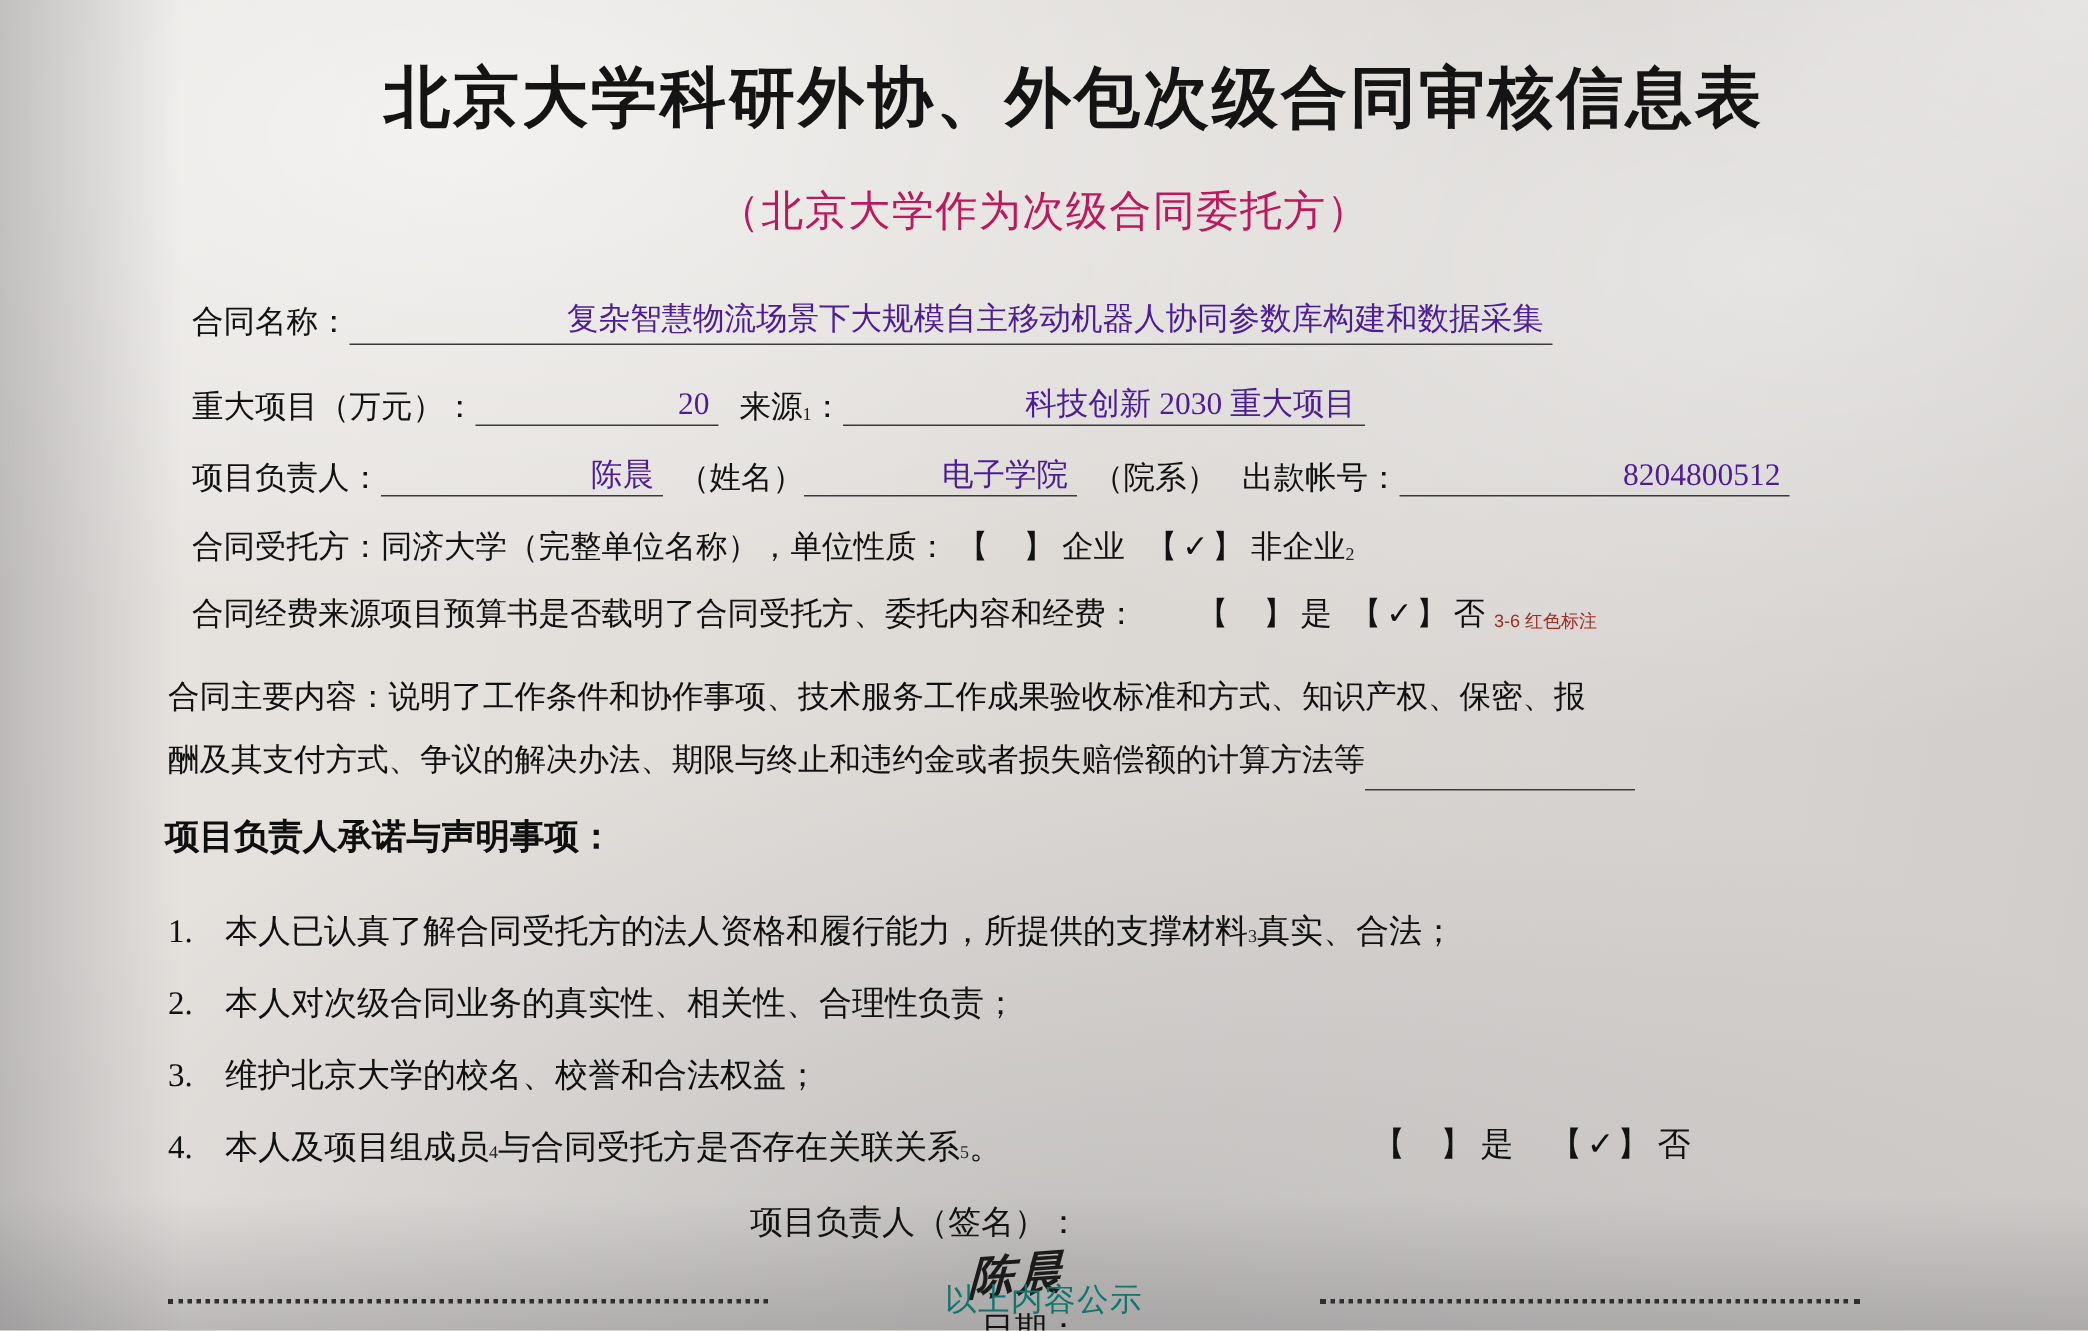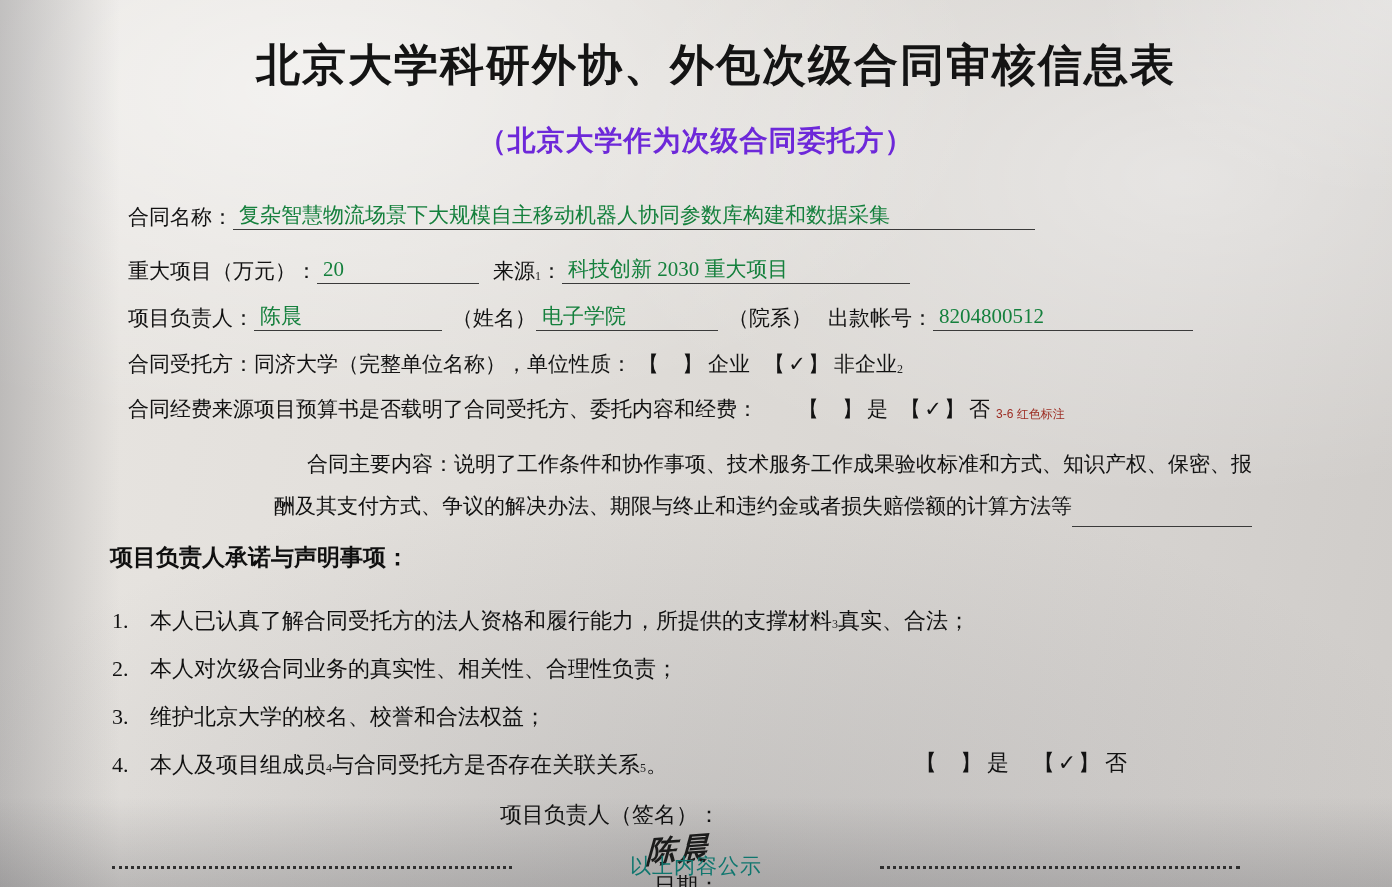--- a/index.html
+++ b/index.html
@@ -65,43 +65,43 @@
     font-family: "DejaVu Serif", "Liberation Serif", serif;
     padding-left: 20px;
   }
   .subtitle {
     position: absolute;
     top: 122px;
     left: 0;
     width: 100%;
     text-align: center;
     font-size: 28px;
-    font-weight: bold;
+    font-weight: normal;
     letter-spacing: 1px;
-    color: #6d28d9;
+    color: #be185d;
     font-family: "DejaVu Serif", "Liberation Serif", serif;
   }
 
   
   .row {
     position: absolute;
     display: flex;
     align-items: flex-end;
     font-size: 21px;
     line-height: 1.25;
     white-space: nowrap;
   }
   .lbl { color: #121212; }
   .fill {
     position: relative;
     display: inline-block;
-    text-align: left;
+    text-align: right;
     border-bottom: 1.5px solid #3a3a3a;
     padding: 0 6px 1px 6px;
-    color: #15803d;
+    color: #4c1d95;
   }
   .sup {
     font-size: 12px;
     vertical-align: super;
     color: #222;
   }
   .brk {
     letter-spacing: 1px;
   }
   .check {
@@ -113,21 +113,20 @@
 
   
   .content-block {
     position: absolute;
     left: 112px;
     top: 443px;
     width: 1140px;
     font-size: 21px;
     line-height: 42px;
     color: #111;
-    text-align: right;
   }
   .content-line1 { display: block; }
   .content-line2 { display: block; }
   .underline-tail {
     display: inline-block;
     width: 180px;
     border-bottom: 1.5px solid #3a3a3a;
     height: 20px;
     vertical-align: bottom;
   }
@@ -217,21 +216,21 @@
 
 <div class="sheet">
   <div class="paper"></div>
   <div class="shade-left"></div>
   <div class="shade-bottom"></div>
   <div class="shade-topright"></div>
 
   <div class="title">北京大学科研外协、外包次级合同审核信息表</div>
   <div class="subtitle">（北京大学作为次级合同委托方）</div>
 
-  <div class="row" style="left:128px; top:202px;">
+  <div class="row" style="left:128px; top:202px;font-family:Liberation Mono, monospace;">
     <span class="lbl">合同名称：</span>
     <span class="fill" style="width:790px;">复杂智慧物流场景下大规模自主移动机器人协同参数库构建和数据采集</span>
   </div>
 
   <div class="row" style="left:128px; top:256px;">
     <span class="lbl">重大项目（万元）：</span>
     <span class="fill" style="width:150px;">20</span>
     <span class="lbl" style="padding-left:14px;">来源</span>
     <span class="sup">1</span>
     <span class="lbl">：</span>

